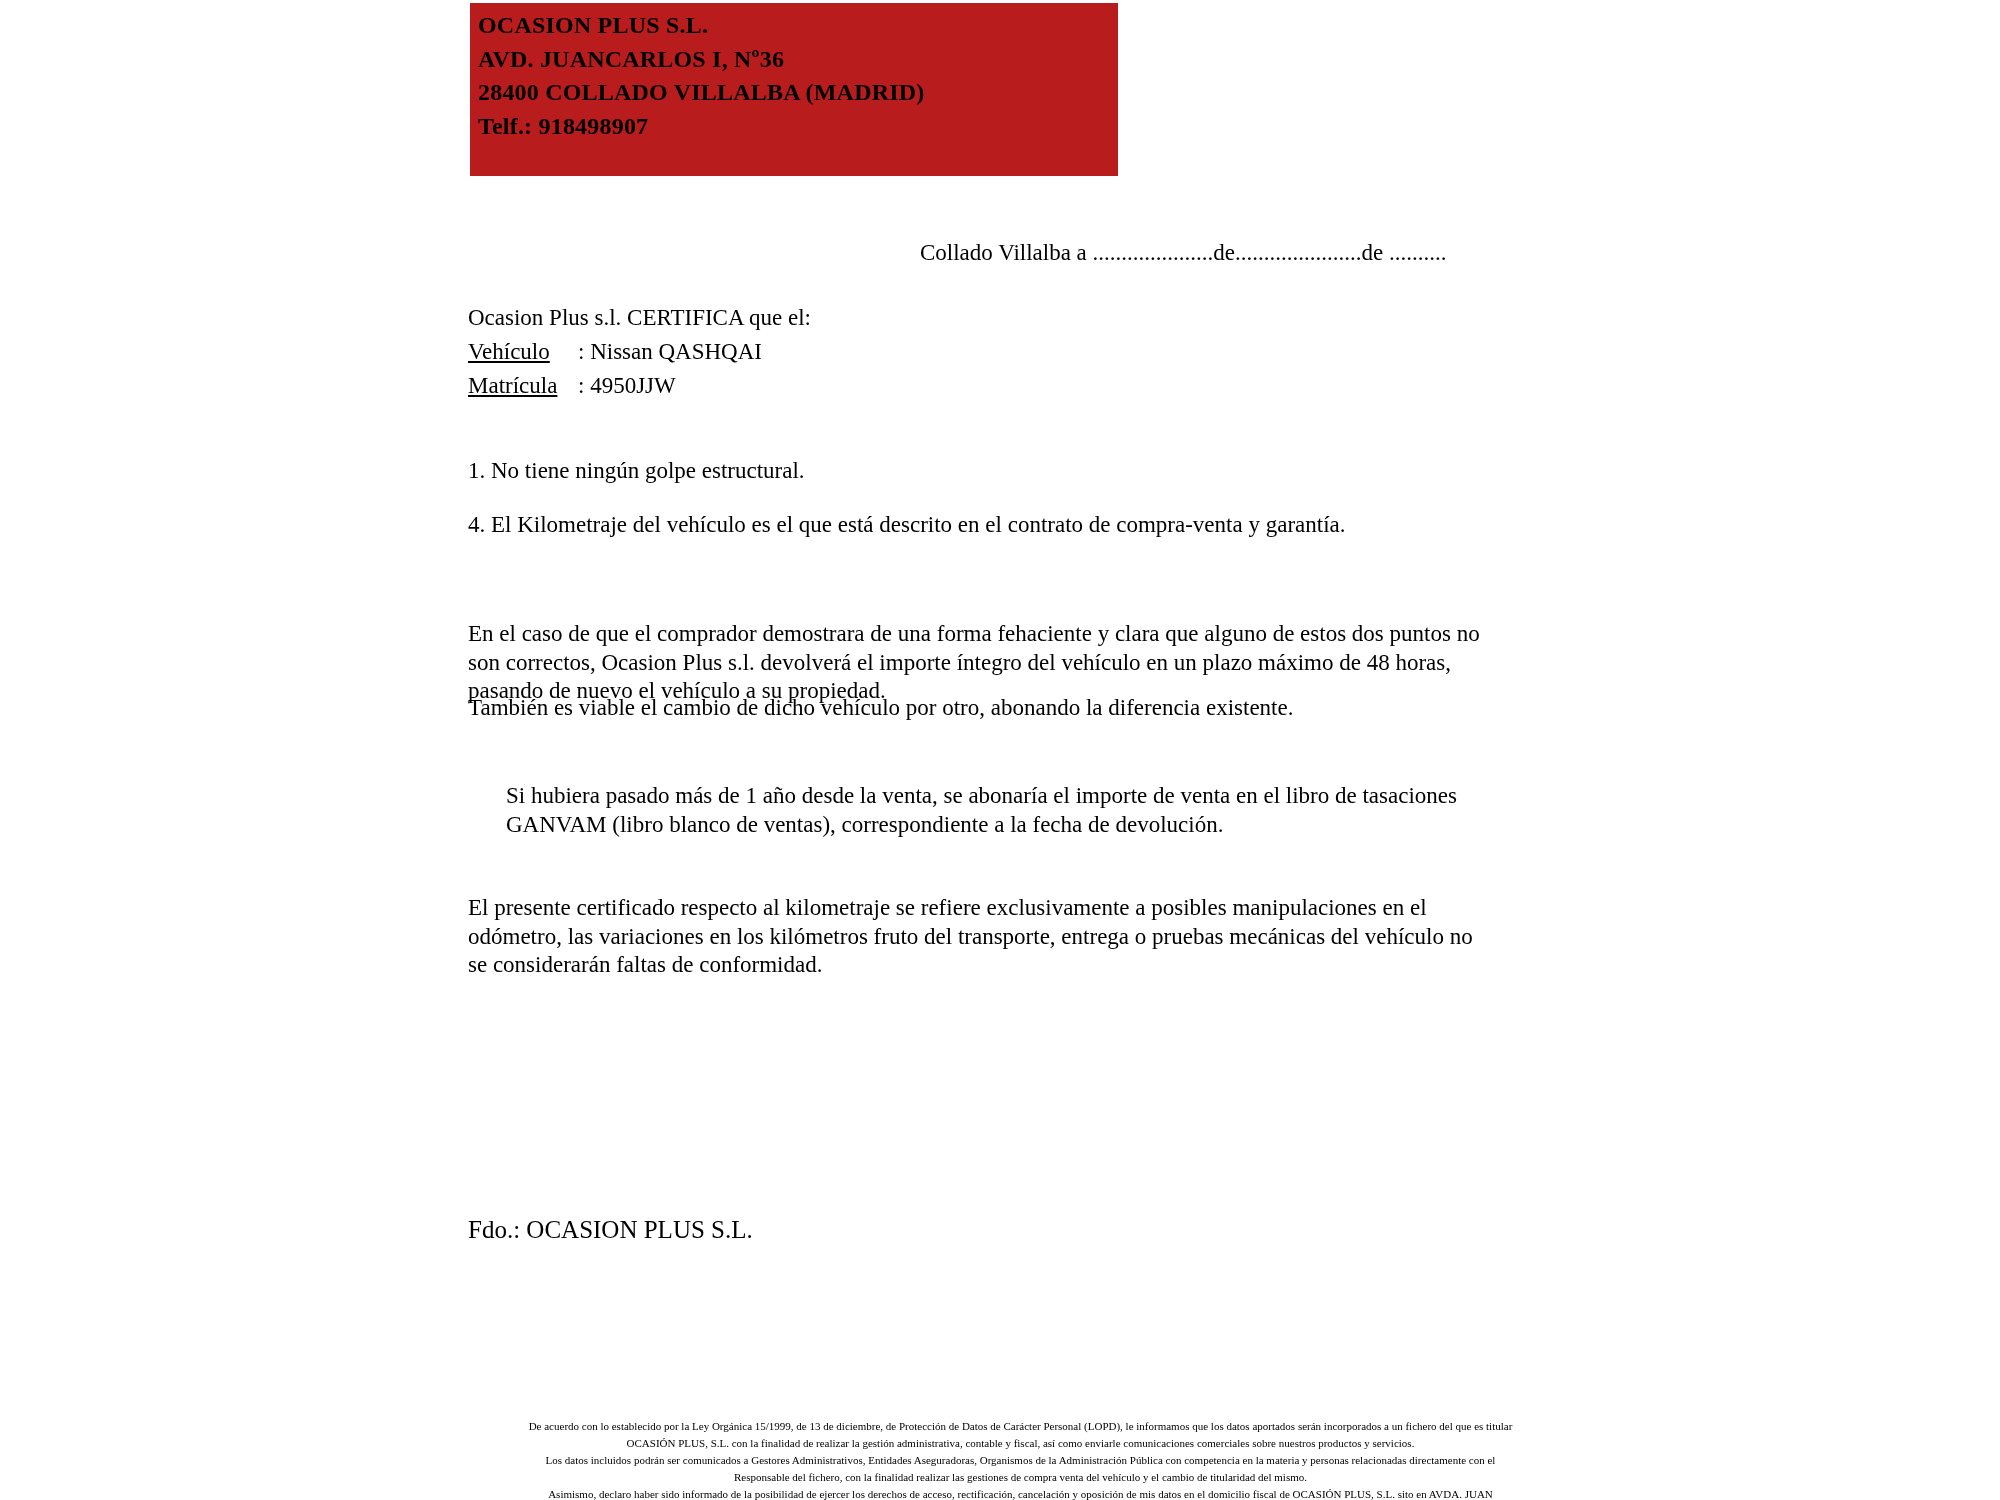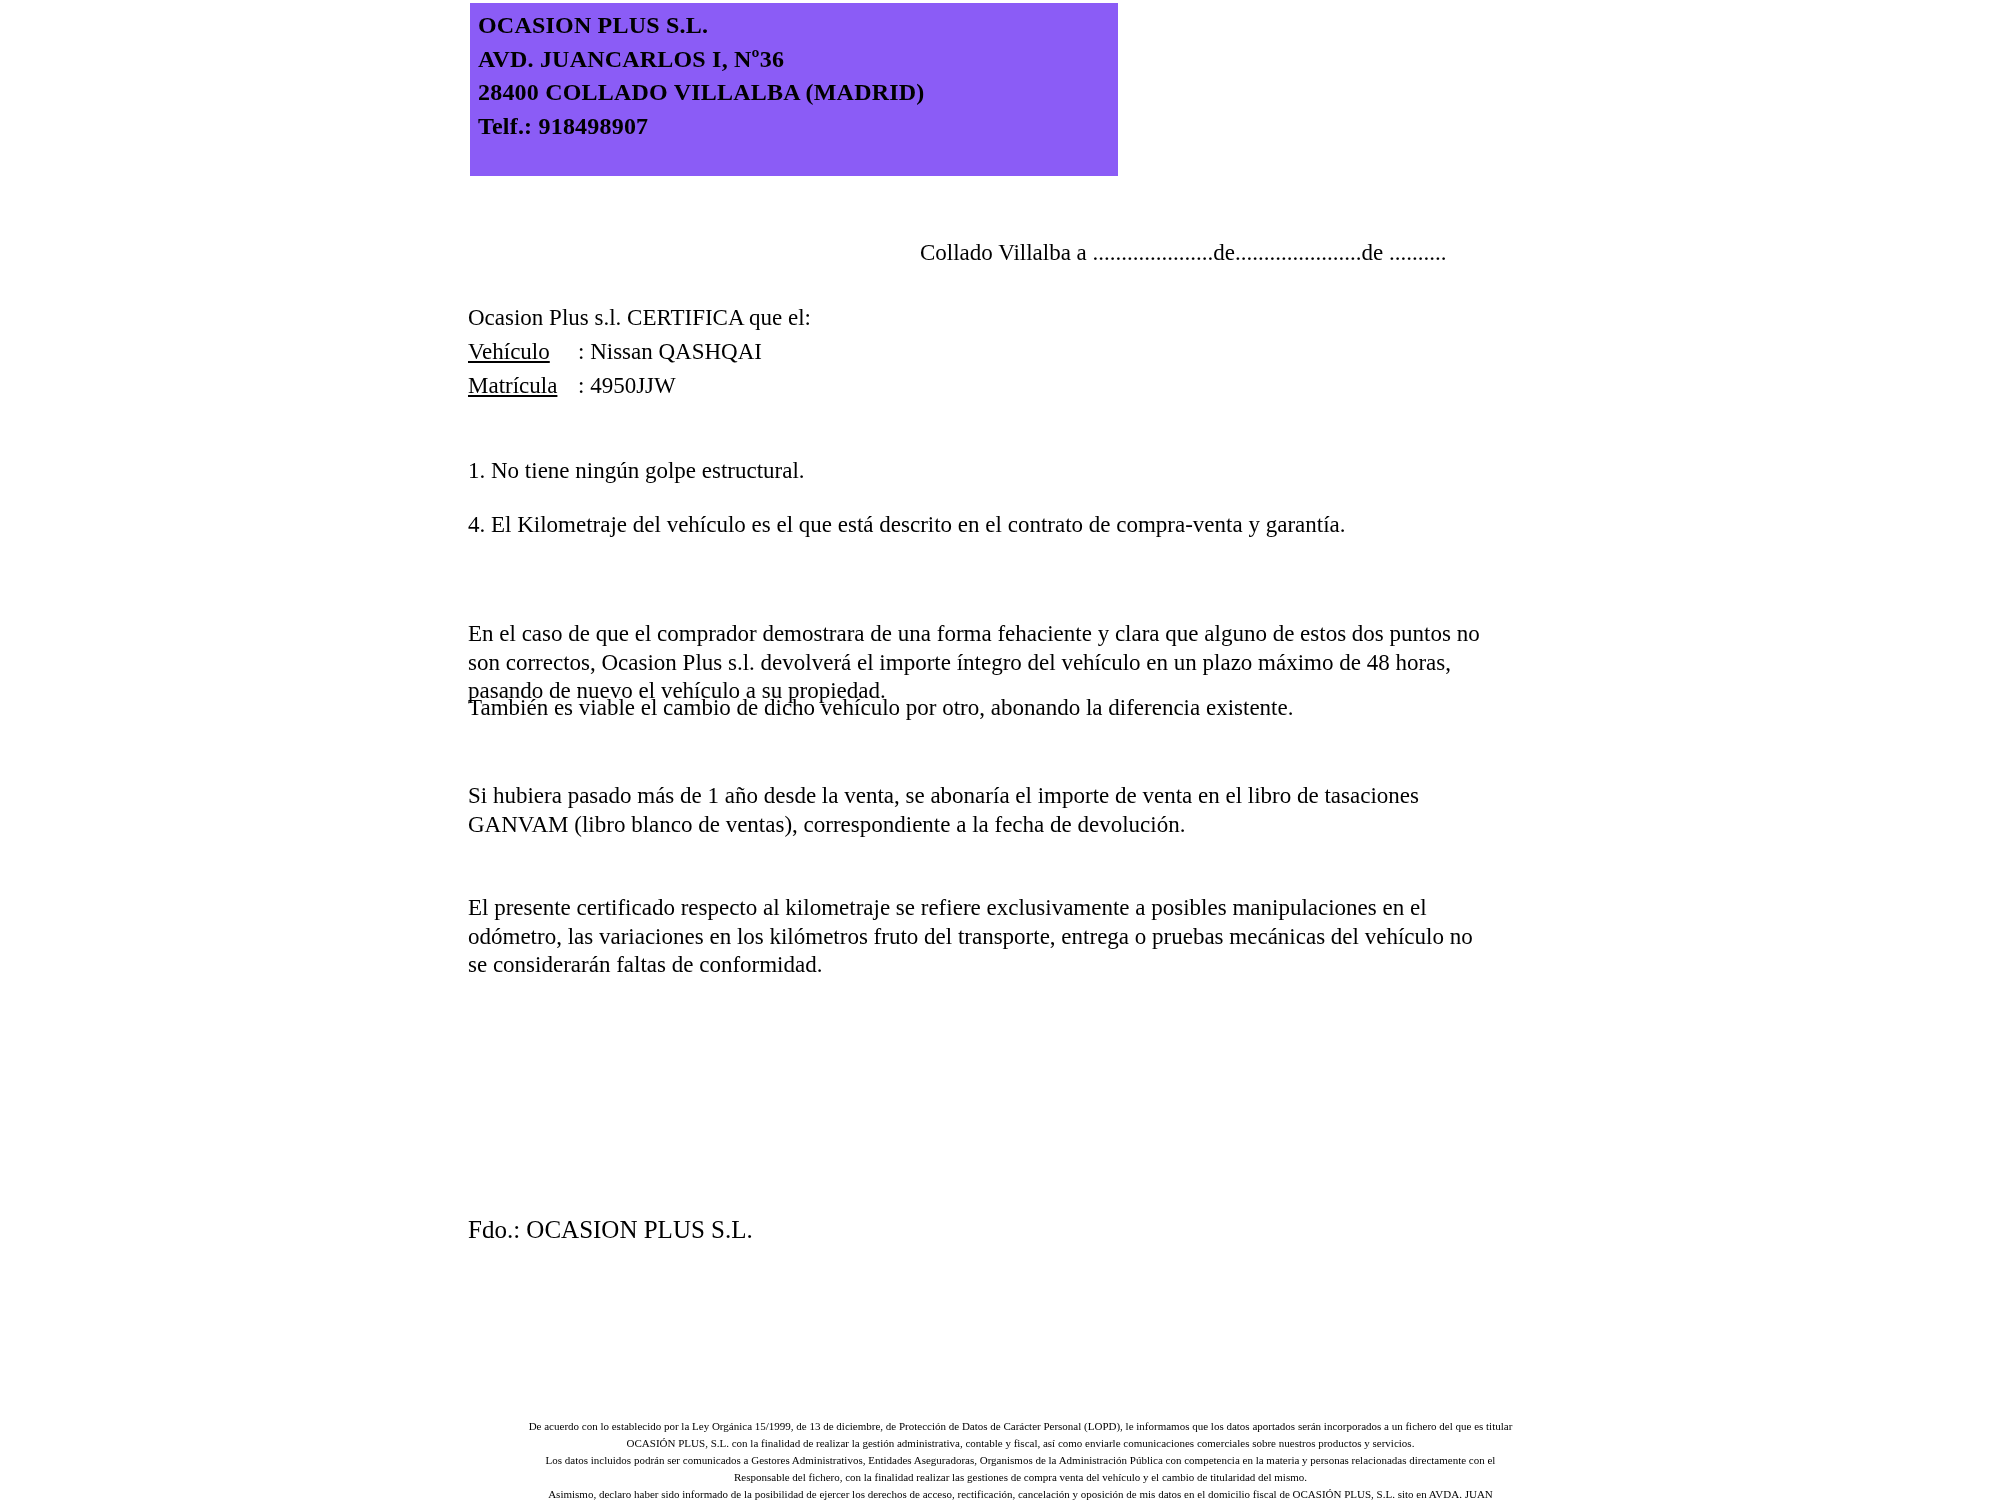--- a/index.html
+++ b/index.html
@@ -11,21 +11,21 @@
     font-family: "Liberation Serif", "DejaVu Serif", serif;
     color: #000000;
     overflow: hidden;
   }
   .header-box {
     position: absolute;
     left: 470px;
     top: 3px;
     width: 648px;
     height: 173px;
-    background: #8b5cf6;
+    background: #b91c1c;
     box-sizing: border-box;
     padding: 6px 0 0 8px;
     font-weight: 700;
     font-size: 24px;
     line-height: 33.5px;
     letter-spacing: 0.2px;
   }
   .date-line {
     position: absolute;
     left: 920px;
@@ -56,21 +56,21 @@
   .para {
     position: absolute;
     left: 468px;
     width: 1085px;
     font-size: 23px;
     line-height: 28.5px;
     white-space: pre-line;
   }
   .para1 { top: 620px; }
   .para2 { top: 694px; }
-  .para3 { top: 782px; }
+  .para3 { top: 782px; margin-left: 38px; }
   .para4 { top: 862px; margin-top: 32px; }
   .signature {
     position: absolute;
     left: 468px;
     top: 1216px;
     font-size: 25px;
     white-space: nowrap;
   }
   .legal {
     position: absolute;

